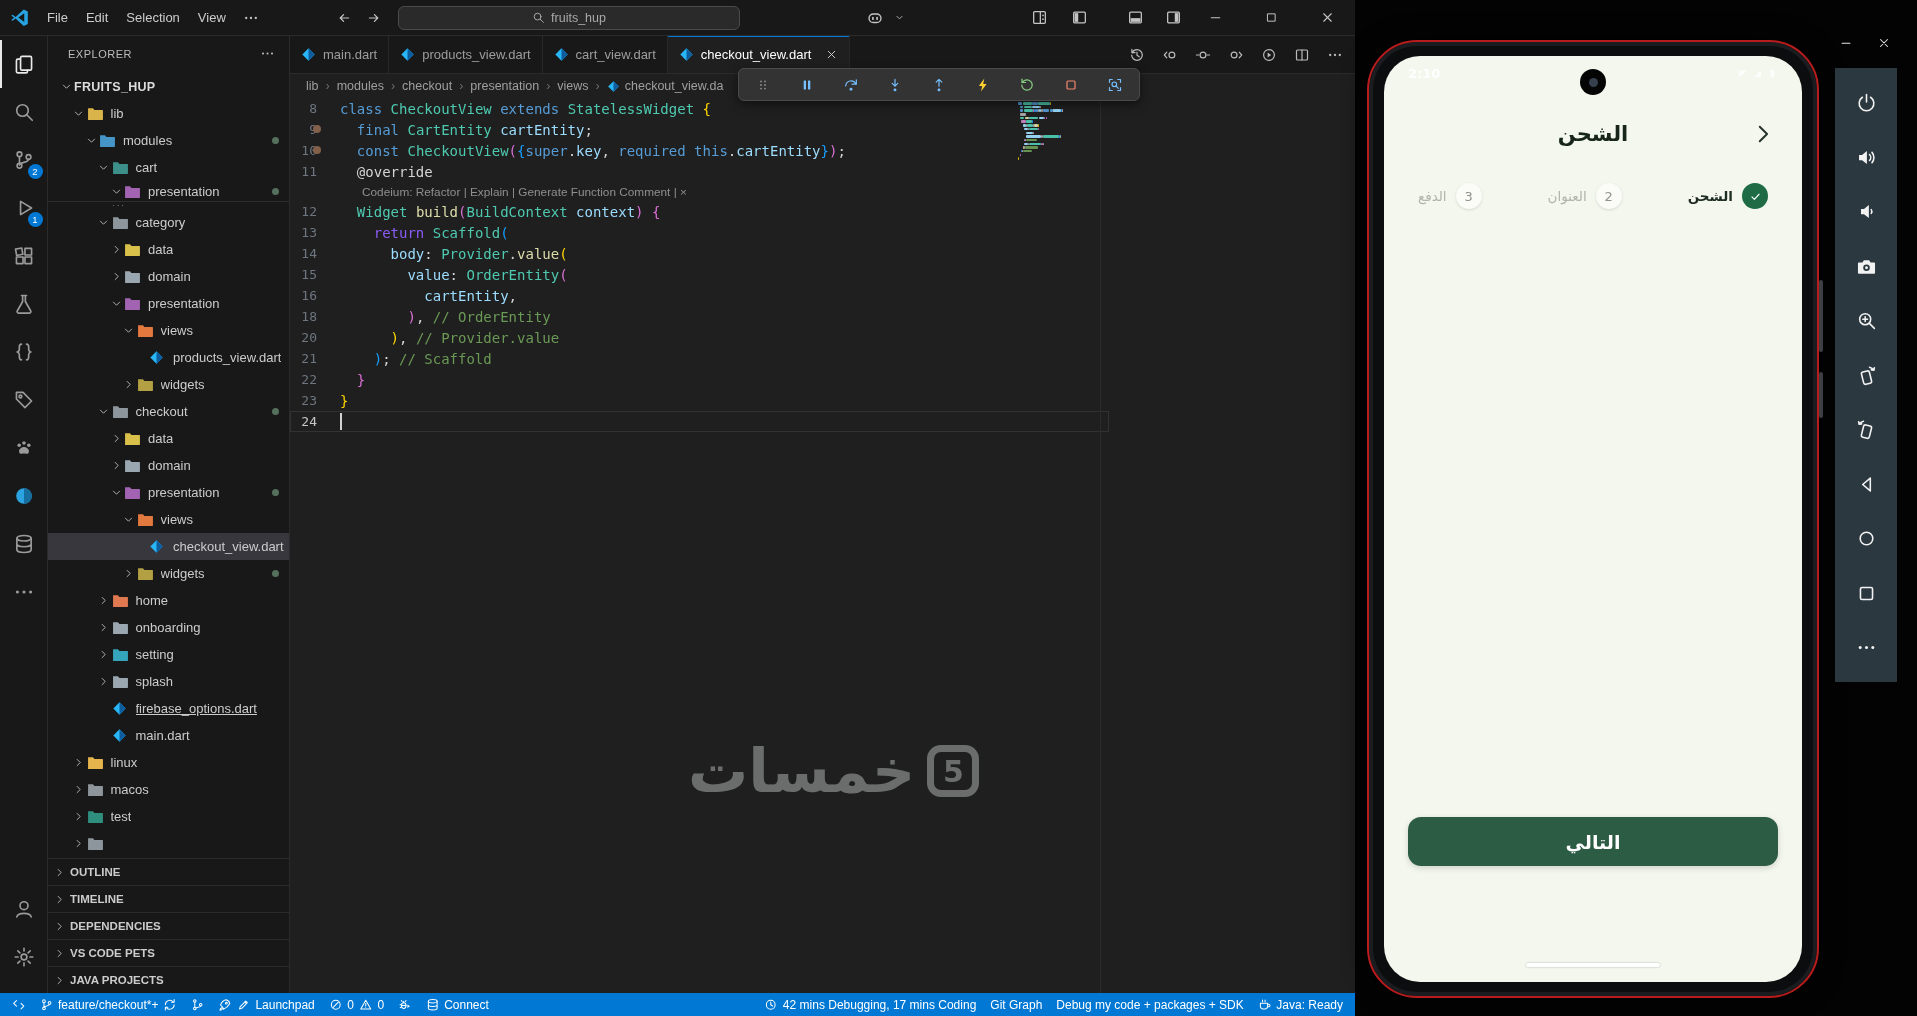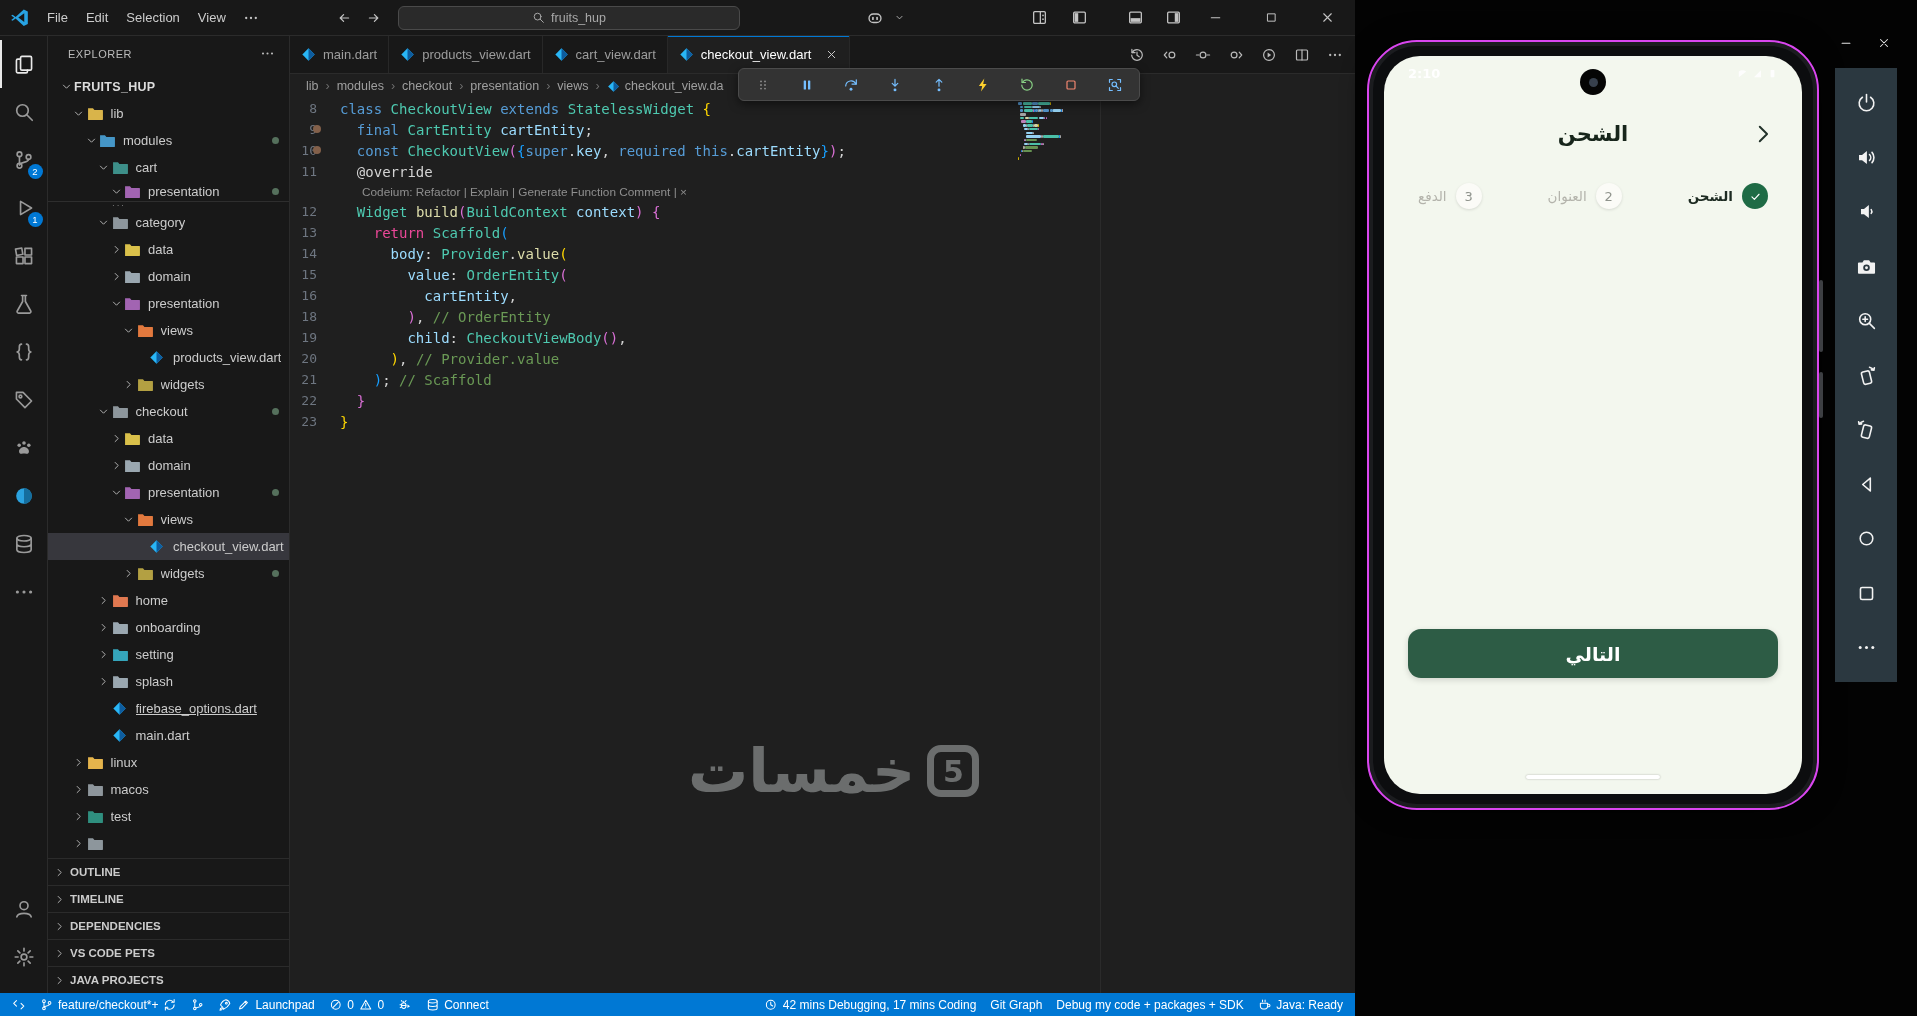--- a/index.html
+++ b/index.html
@@ -51,21 +51,21 @@
   .crumb-file{display:flex;align-items:center;gap:5px;}
 
   .codearea{position:absolute;top:62px;left:0;right:246px;font-family:"DejaVu Sans Mono","Liberation Mono",monospace;font-size:14px;color:#d4d4d4;}
   .cl{height:21px;display:flex;align-items:center;white-space:pre;position:relative;}
   .cl.cur{box-shadow:inset 0 0 0 1px #323233;}
   .ln{width:50px;flex:none;text-align:right;padding-right:23px;color:#6e7681;font-size:13px;}
   .cl.cur .ln{color:#c6c6c6;}
   .gdot{position:absolute;left:23px;top:6px;width:8px;height:8px;border-radius:50%;background:#83604a;}
   .caret{width:1.5px;height:17px;background:#d0d0d0;}
   .lens{height:19px;display:flex;align-items:center;padding-left:72px;font-size:11.8px;color:#8f8f8f;font-family:"Liberation Sans","DejaVu Sans",sans-serif;}
-  .tk-kw{color:#569cd6;} .tk-ct{color:#ec4899;} .tk-ty{color:#4ec9b0;} .tk-vr{color:#9cdcfe;}
+  .tk-kw{color:#569cd6;} .tk-ct{color:#8b5cf6;} .tk-ty{color:#4ec9b0;} .tk-vr{color:#9cdcfe;}
   .tk-fn{color:#dcdcaa;} .tk-cm{color:#6a9955;} .tk-tx{color:#d4d4d4;}
   .tk-b1{color:#ffd700;} .tk-b2{color:#da70d6;} .tk-b3{color:#179fff;}
 
   .debugbar{position:absolute;left:448px;top:32px;height:33px;display:flex;align-items:center;gap:28px;padding:0 16px;background:#333333;border:1px solid #4b4b4b;border-radius:6px;box-shadow:0 3px 10px rgba(0,0,0,.5);z-index:5;}
   .dbg-it{display:flex;align-items:center;cursor:pointer;}
   .seam{position:absolute;top:38px;bottom:0;left:810px;width:1px;background:#2b2b2b;}
   .minimap{position:absolute;left:728px;top:66px;width:74px;opacity:.95;}
   .mml{display:flex;height:2.5px;margin-bottom:1.2px;}
   .mms{height:100%;border-radius:1px;}
   .watermark{position:absolute;left:398px;top:700px;display:flex;align-items:center;gap:12px;opacity:.55;color:#a9aeae;direction:rtl;pointer-events:none;}
@@ -76,21 +76,21 @@
   .sb-side{display:flex;align-items:center;height:100%;}
   .sbit{display:flex;align-items:center;gap:5px;padding:0 7px;height:100%;cursor:pointer;}
 
   
   .device{flex:1;position:relative;background:#030303;}
   .devctl{position:absolute;top:30px;left:478px;display:flex;gap:12px;color:#e6e6e6;z-index:9;}
   .devctl span{width:26px;height:26px;display:flex;align-items:center;justify-content:center;cursor:pointer;}
   .dtool{position:absolute;left:480px;top:68px;width:62px;height:614px;background:#2b3840;display:flex;flex-direction:column;align-items:center;justify-content:space-between;padding:24px 0;color:#f2f2f2;}
   .dt-item{display:flex;align-items:center;justify-content:center;cursor:pointer;}
 
-  .phone{position:absolute;left:12px;top:40px;width:452px;height:770px;background:#0c0d0f;border-radius:50px;border:2px solid #d946ef;box-shadow:inset 0 0 0 4px #1b1c1f,0 0 24px rgba(0,0,0,.8);}
+  .phone{position:absolute;left:12px;top:40px;width:452px;height:958px;background:#0c0d0f;border-radius:50px;border:2px solid #b91c1c;box-shadow:inset 0 0 0 4px #1b1c1f,0 0 24px rgba(0,0,0,.8);}
   .sbtn{position:absolute;right:-6px;width:4px;background:#3d3f43;border-radius:2px;}
   .sbtn.b1{top:238px;height:72px;} .sbtn.b2{top:330px;height:46px;}
   .screen{position:absolute;left:15px;right:15px;top:14px;bottom:14px;background:#f3f7ee;border-radius:36px;overflow:hidden;font-family:"DejaVu Sans",sans-serif;}
   .p-status{display:flex;justify-content:space-between;align-items:center;padding:10px 24px 0;color:#ffffff;font-size:13px;font-weight:bold;}
   .p-sicons{display:flex;gap:4px;align-items:center;}
   .punch{position:absolute;top:13px;left:50%;transform:translateX(-50%);width:26px;height:26px;border-radius:50%;background:#050505;display:flex;align-items:center;justify-content:center;}
   .punch::after{content:"";width:9px;height:9px;border-radius:50%;background:#37404d;}
   .p-nav{margin-top:32px;height:42px;position:relative;display:flex;align-items:center;justify-content:center;}
   .p-title{font-size:21px;font-weight:bold;color:#17251b;}
   .p-back{position:absolute;right:26px;display:flex;color:#22322a;cursor:pointer;}
@@ -865,25 +865,25 @@
             <div class="cl"><span class="ln">9</span><span class="gdot"></span><span class="lc"><span class="tk-tx">  </span><span class="tk-kw">final</span><span class="tk-tx"> </span><span class="tk-ty">CartEntity</span><span class="tk-tx"> </span><span class="tk-vr">cartEntity</span><span class="tk-tx">;</span></span></div>
             <div class="cl"><span class="ln">10</span><span class="gdot"></span><span class="lc"><span class="tk-tx">  </span><span class="tk-kw">const</span><span class="tk-tx"> </span><span class="tk-ty">CheckoutView</span><span class="tk-b2">(</span><span class="tk-b3">{</span><span class="tk-kw">super</span><span class="tk-tx">.</span><span class="tk-vr">key</span><span class="tk-tx">, </span><span class="tk-kw">required</span><span class="tk-tx"> </span><span class="tk-kw">this</span><span class="tk-tx">.</span><span class="tk-vr">cartEntity</span><span class="tk-b3">}</span><span class="tk-b2">)</span><span class="tk-tx">;</span></span></div>
             <div class="cl"><span class="ln">11</span><span class="lc"><span class="tk-tx">  </span><span class="tk-tx">@override</span></span></div>
             <div class="lens">Codeium: Refactor | Explain | Generate Function Comment | ×</div>
             <div class="cl"><span class="ln">12</span><span class="lc"><span class="tk-tx">  </span><span class="tk-ty">Widget</span><span class="tk-tx"> </span><span class="tk-fn">build</span><span class="tk-b2">(</span><span class="tk-ty">BuildContext</span><span class="tk-tx"> </span><span class="tk-vr">context</span><span class="tk-b2">)</span><span class="tk-tx"> </span><span class="tk-b2">{</span></span></div>
             <div class="cl"><span class="ln">13</span><span class="lc"><span class="tk-tx">    </span><span class="tk-ct">return</span><span class="tk-tx"> </span><span class="tk-ty">Scaffold</span><span class="tk-b3">(</span></span></div>
             <div class="cl"><span class="ln">14</span><span class="lc"><span class="tk-tx">      </span><span class="tk-vr">body</span><span class="tk-tx">: </span><span class="tk-ty">Provider</span><span class="tk-tx">.</span><span class="tk-fn">value</span><span class="tk-b1">(</span></span></div>
             <div class="cl"><span class="ln">15</span><span class="lc"><span class="tk-tx">        </span><span class="tk-vr">value</span><span class="tk-tx">: </span><span class="tk-ty">OrderEntity</span><span class="tk-b2">(</span></span></div>
             <div class="cl"><span class="ln">16</span><span class="lc"><span class="tk-tx">          </span><span class="tk-vr">cartEntity</span><span class="tk-tx">,</span></span></div>
             <div class="cl"><span class="ln">18</span><span class="lc"><span class="tk-tx">        </span><span class="tk-b2">)</span><span class="tk-tx">, </span><span class="tk-cm">// OrderEntity</span></span></div>
-            <div class="cl"><span class="ln">19</span><span class="lc"><span class="tk-tx">        </span><span class="tk-vr">child</span><span class="tk-tx">: </span><span class="tk-ty">CheckoutViewBody</span><span class="tk-b2">(</span><span class="tk-b2">)</span><span class="tk-tx">,</span></span></div>
             <div class="cl"><span class="ln">20</span><span class="lc"><span class="tk-tx">      </span><span class="tk-b1">)</span><span class="tk-tx">, </span><span class="tk-cm">// Provider.value</span></span></div>
             <div class="cl"><span class="ln">21</span><span class="lc"><span class="tk-tx">    </span><span class="tk-b3">)</span><span class="tk-tx">; </span><span class="tk-cm">// Scaffold</span></span></div>
             <div class="cl"><span class="ln">22</span><span class="lc"><span class="tk-tx">  </span><span class="tk-b2">}</span></span></div>
             <div class="cl"><span class="ln">23</span><span class="lc"><span class="tk-b1">}</span></span></div>
+            <div class="cl cur"><span class="ln">24</span><span class="lc"></span><span class="caret"></span></div>
           </div>
         <div class="seam"></div>
         <div class="minimap" id="minimap">
             <div class="mml">
               <span class="mms" style="width: 3.75px; background: rgb(86, 156, 214);"></span>
               <span class="mms" style="width: 0.75px; background: transparent;"></span>
               <span class="mms" style="width: 9px; background: rgb(78, 201, 176);"></span>
               <span class="mms" style="width: 0.75px; background: transparent;"></span>
               <span class="mms" style="width: 5.25px; background: rgb(86, 156, 214);"></span>
               <span class="mms" style="width: 0.75px; background: transparent;"></span>

